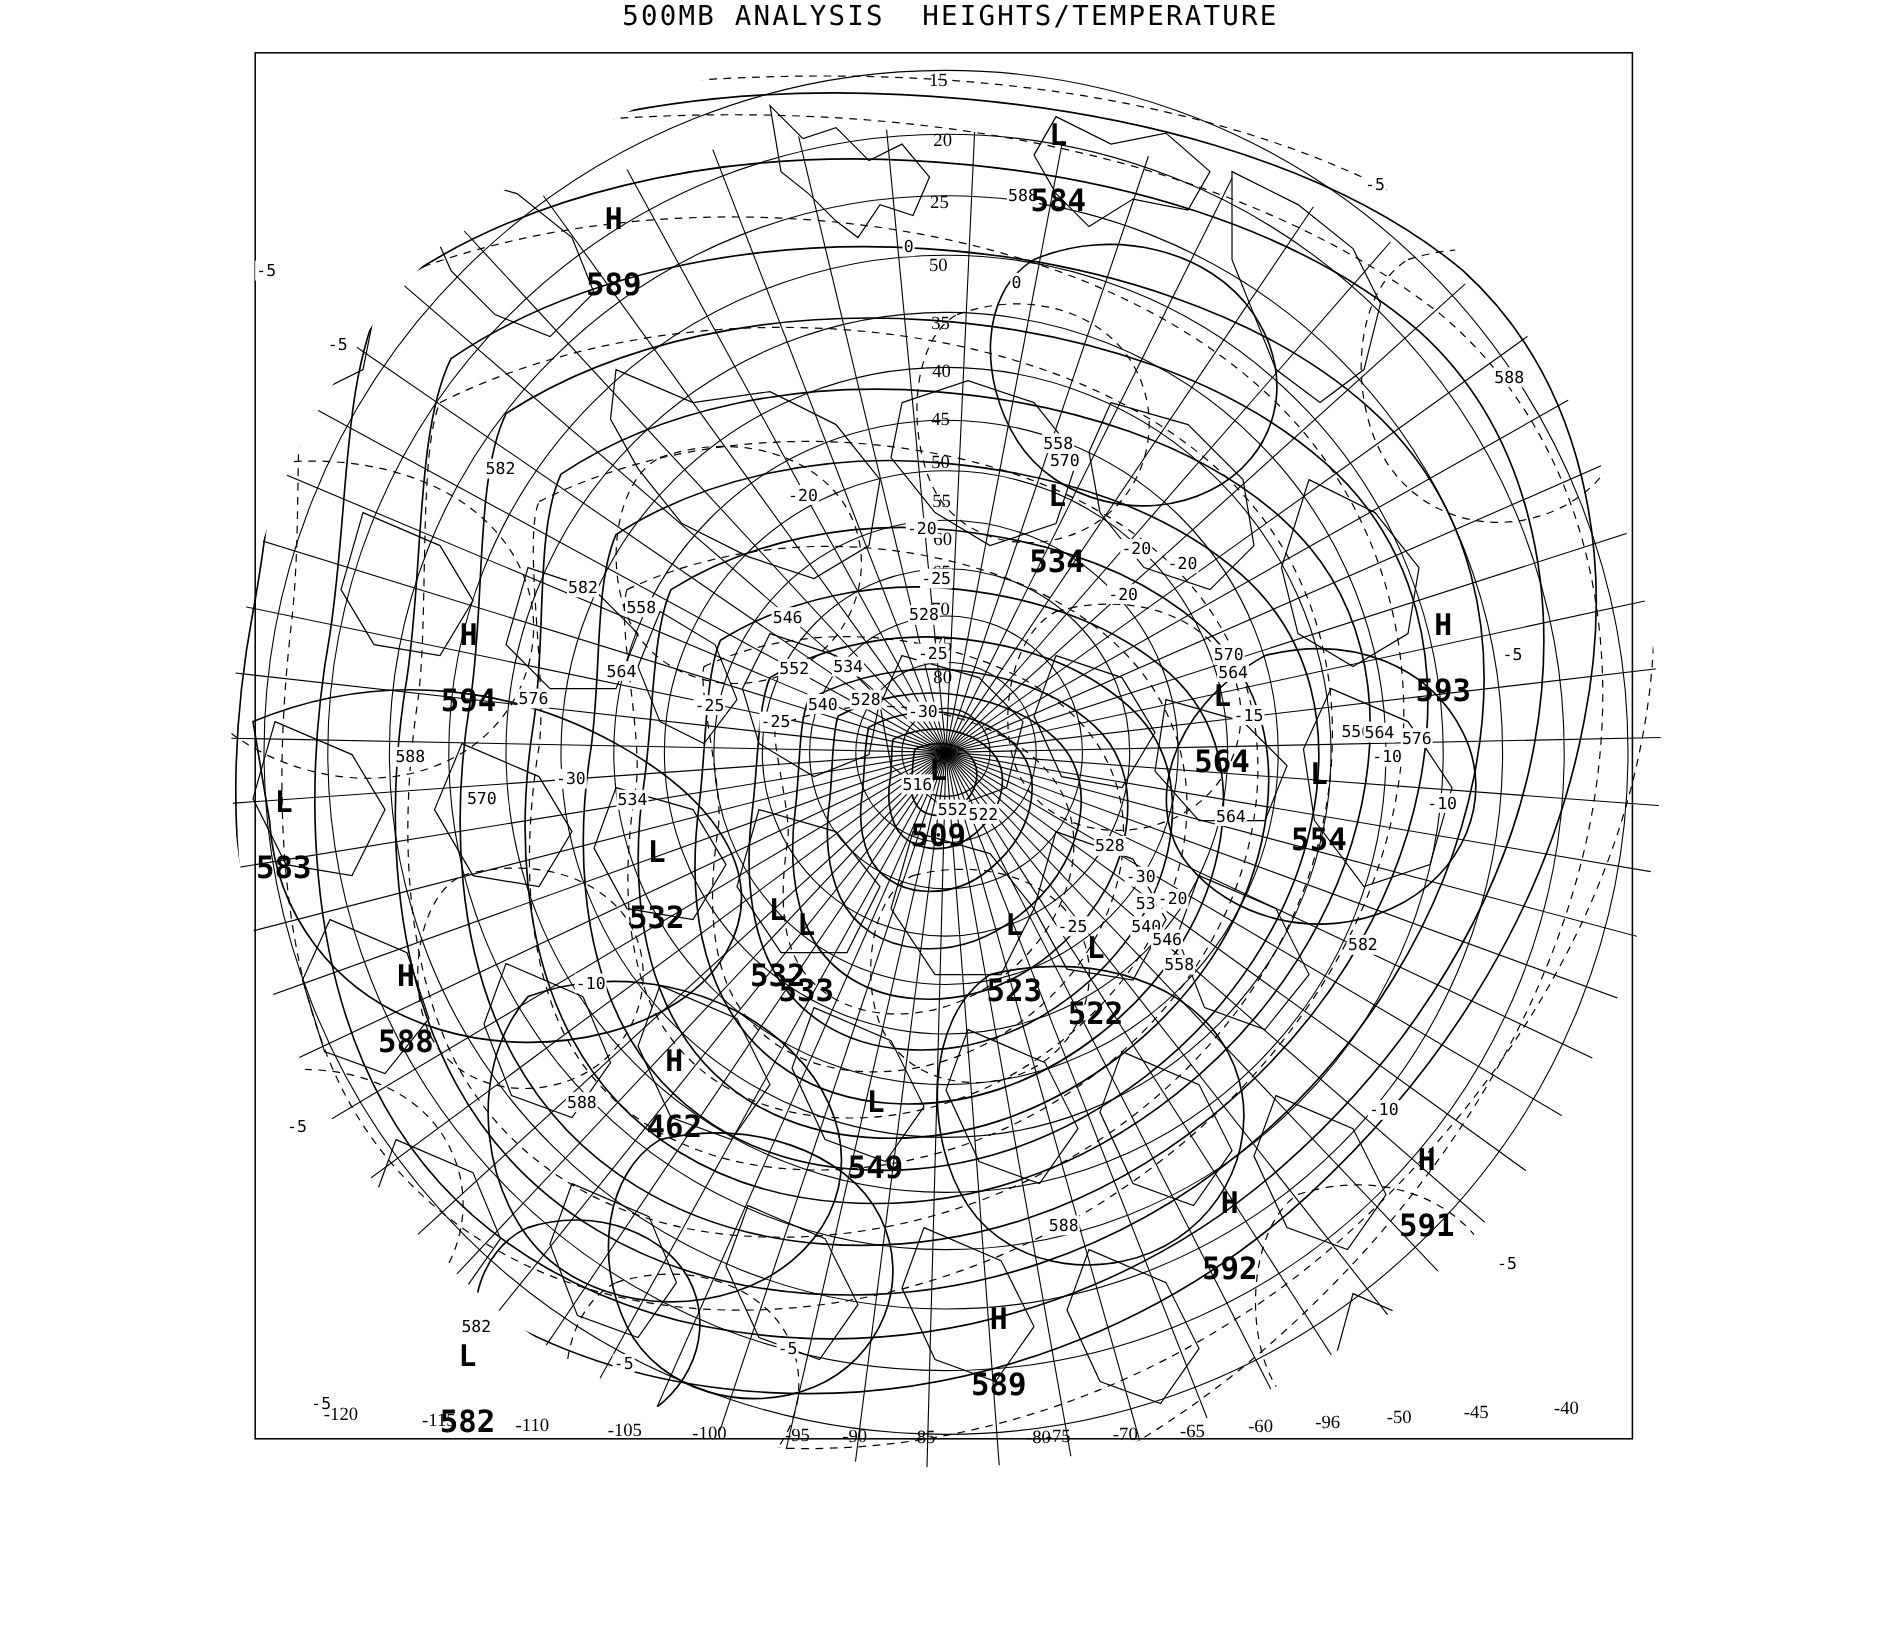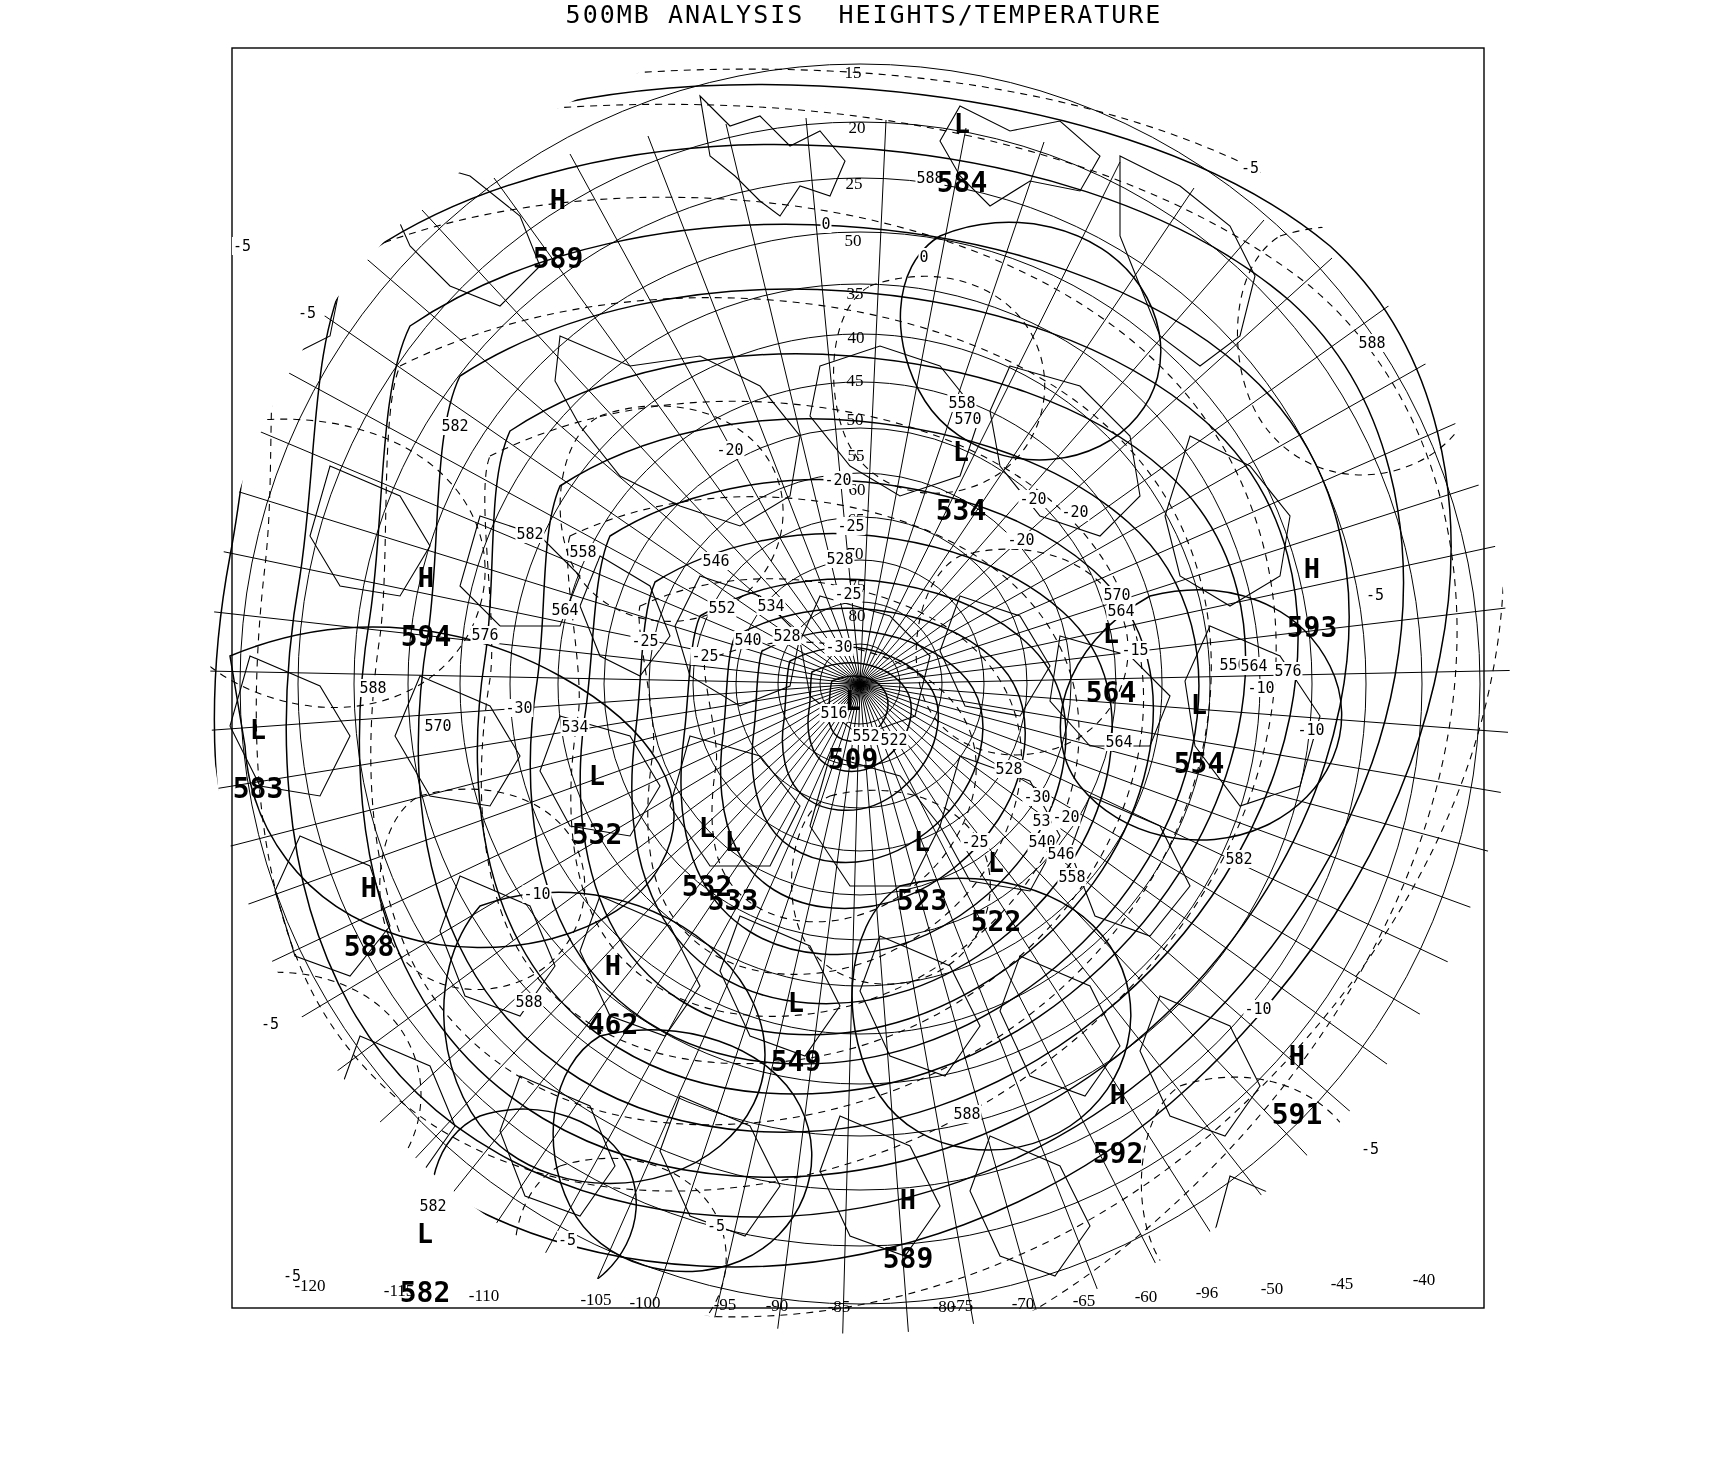--- a/index.html
+++ b/index.html
@@ -287,21 +287,21 @@
         <path d="M600,380 C670,355 745,378 772,430 C799,482 775,550 718,575 C661,600 595,578 572,528 C549,478 560,400 600,380 Z"></path>
         <path d="M960,520 C1030,500 1098,525 1120,575 C1142,625 1118,688 1062,710 C1006,732 945,712 925,665 C905,618 920,540 960,520 Z"></path>
         <path d="M420,760 C490,740 558,765 578,815 C598,865 572,926 518,946 C464,966 406,945 388,898 C370,851 382,778 420,760 Z"></path>
         <path d="M830,760 C900,742 965,768 984,816 C1003,864 978,922 926,941 C874,960 818,940 800,895 C782,850 793,776 830,760 Z"></path>
       </g>
     </svg>
 
     <div class="axis-label" style="left:310px;top:1250px;">-120</div>
     <div class="axis-label" style="left:399px;top:1255px;">-115</div>
     <div class="axis-label" style="left:484px;top:1260px;">-110</div>
-    <div class="axis-label" style="left:596px;top:1264px;">-105</div>
+    <div class="axis-label" style="left:568px;top:1264px;">-105</div>
     <div class="axis-label" style="left:645px;top:1267px;">-100</div>
     <div class="axis-label" style="left:715px;top:1269px;margin-left:10px;">-95</div>
     <div class="axis-label" style="left:777px;top:1270px;">-90</div>
     <div class="axis-label" style="left:839px;top:1271px;">-85</div>
     <div class="axis-label" style="left:944px;top:1271px;">-80</div>
     <div class="axis-label" style="left:962px;top:1270px;">-75</div>
     <div class="axis-label" style="left:1023px;top:1268px;">-70</div>
     <div class="axis-label" style="left:1084px;top:1265px;">-65</div>
     <div class="axis-label" style="left:1146px;top:1261px;">-60</div>
     <div class="axis-label" style="left:1207px;top:1257px;">-96</div>

